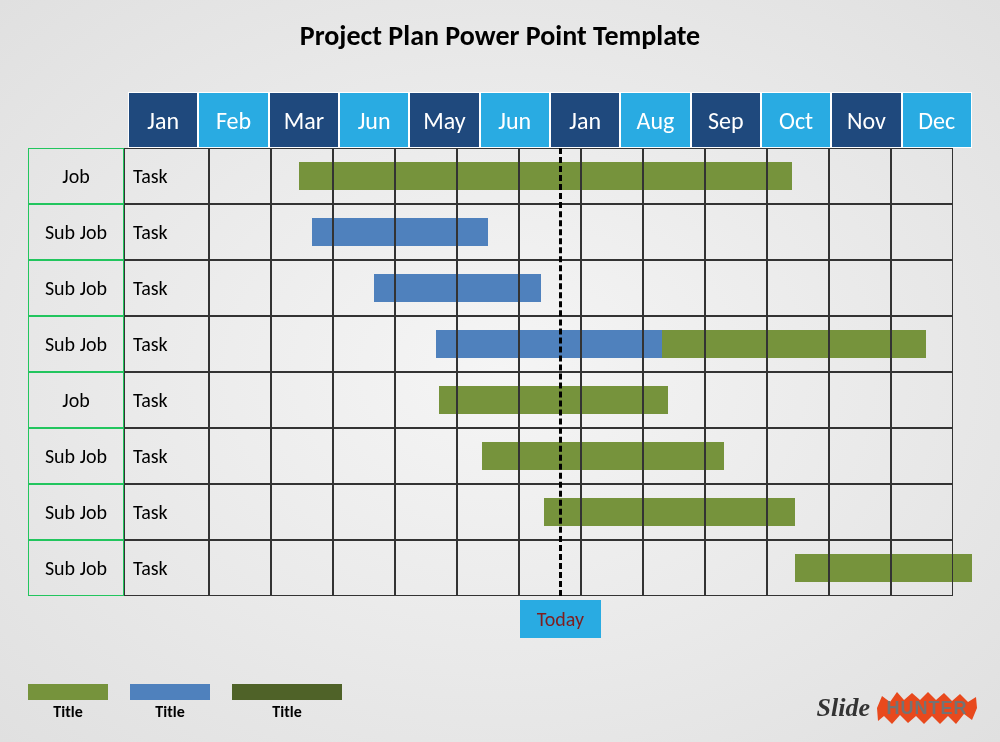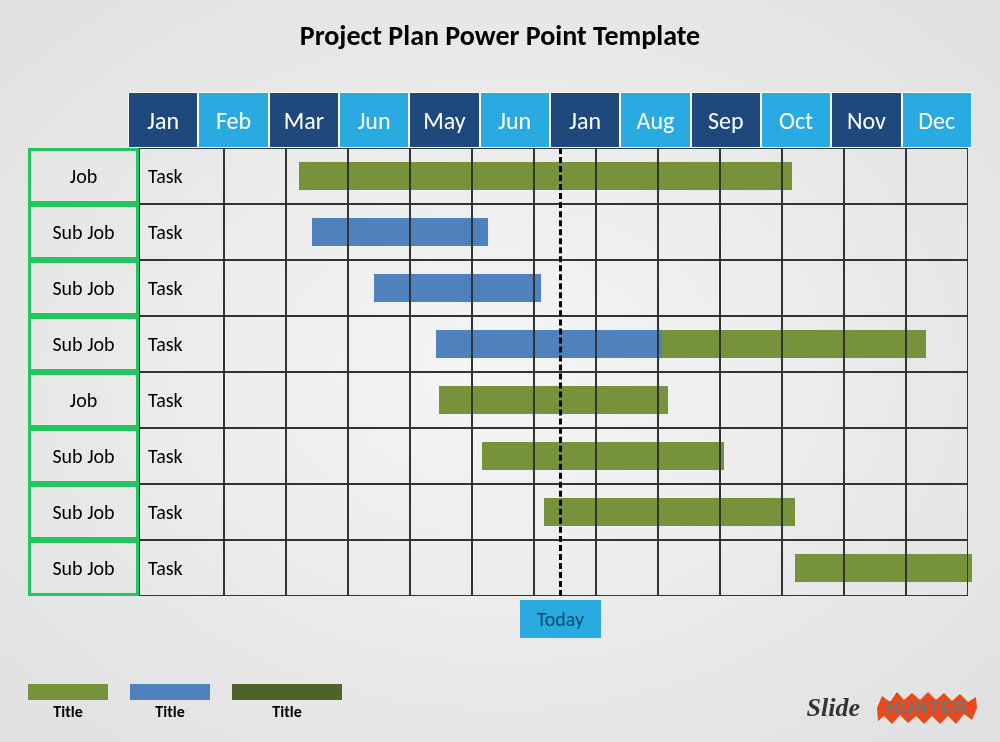--- a/index.html
+++ b/index.html
@@ -44,22 +44,22 @@
   .grid {
     position:relative;
     width:944px;
   }
   .row {
     height:56px;
     display:flex;
     position:relative;
   }
   .row .jobcell {
-    width:111px;
-    border:3px solid #22c55e;
+    width:96px;
+    border:1px solid #22c55e;
     display:flex;
     align-items:center;
     justify-content:center;
     font-size:20px;
     background:transparent;
   }
   .row .taskcell {
     width:85px;
     border:1px solid #333;
     display:flex;
@@ -94,21 +94,21 @@
   .today-line {
     position:absolute;
     top:0;
     width:0;
     height:100%;
     border-left:3px dashed #000;
   }
   .today-box {
     position:absolute;
     background:#29abe2;
-    color:#0c4a6e;
+    color:#7f1d1d;
     font-size:20px;
     padding:6px 16px;
     border:1px solid #29abe2;
   }
   .legend {
     position:absolute;
     left:28px;
     top:684px;
     display:flex;
     gap:22px;
@@ -118,21 +118,21 @@
   .legend-swatch.g1 { width:80px; background:#76933c; }
   .legend-swatch.b1 { width:80px; background:#4f81bd; }
   .legend-swatch.g2 { width:110px; background:#4f6228; }
   .legend-label { font-size:16px; font-weight:bold; }
   .brand {
     position:absolute;
     right:18px;
     bottom:14px;
     display:flex;
     align-items:center;
-    gap:12px;
+    gap:2px;
   }
   .brand-slide {
     font-size:26px;
     font-weight:bold;
     font-style:italic;
     color:#333;
     font-family: Georgia, serif;
   }
   .brand-hunter {
     position:relative;

